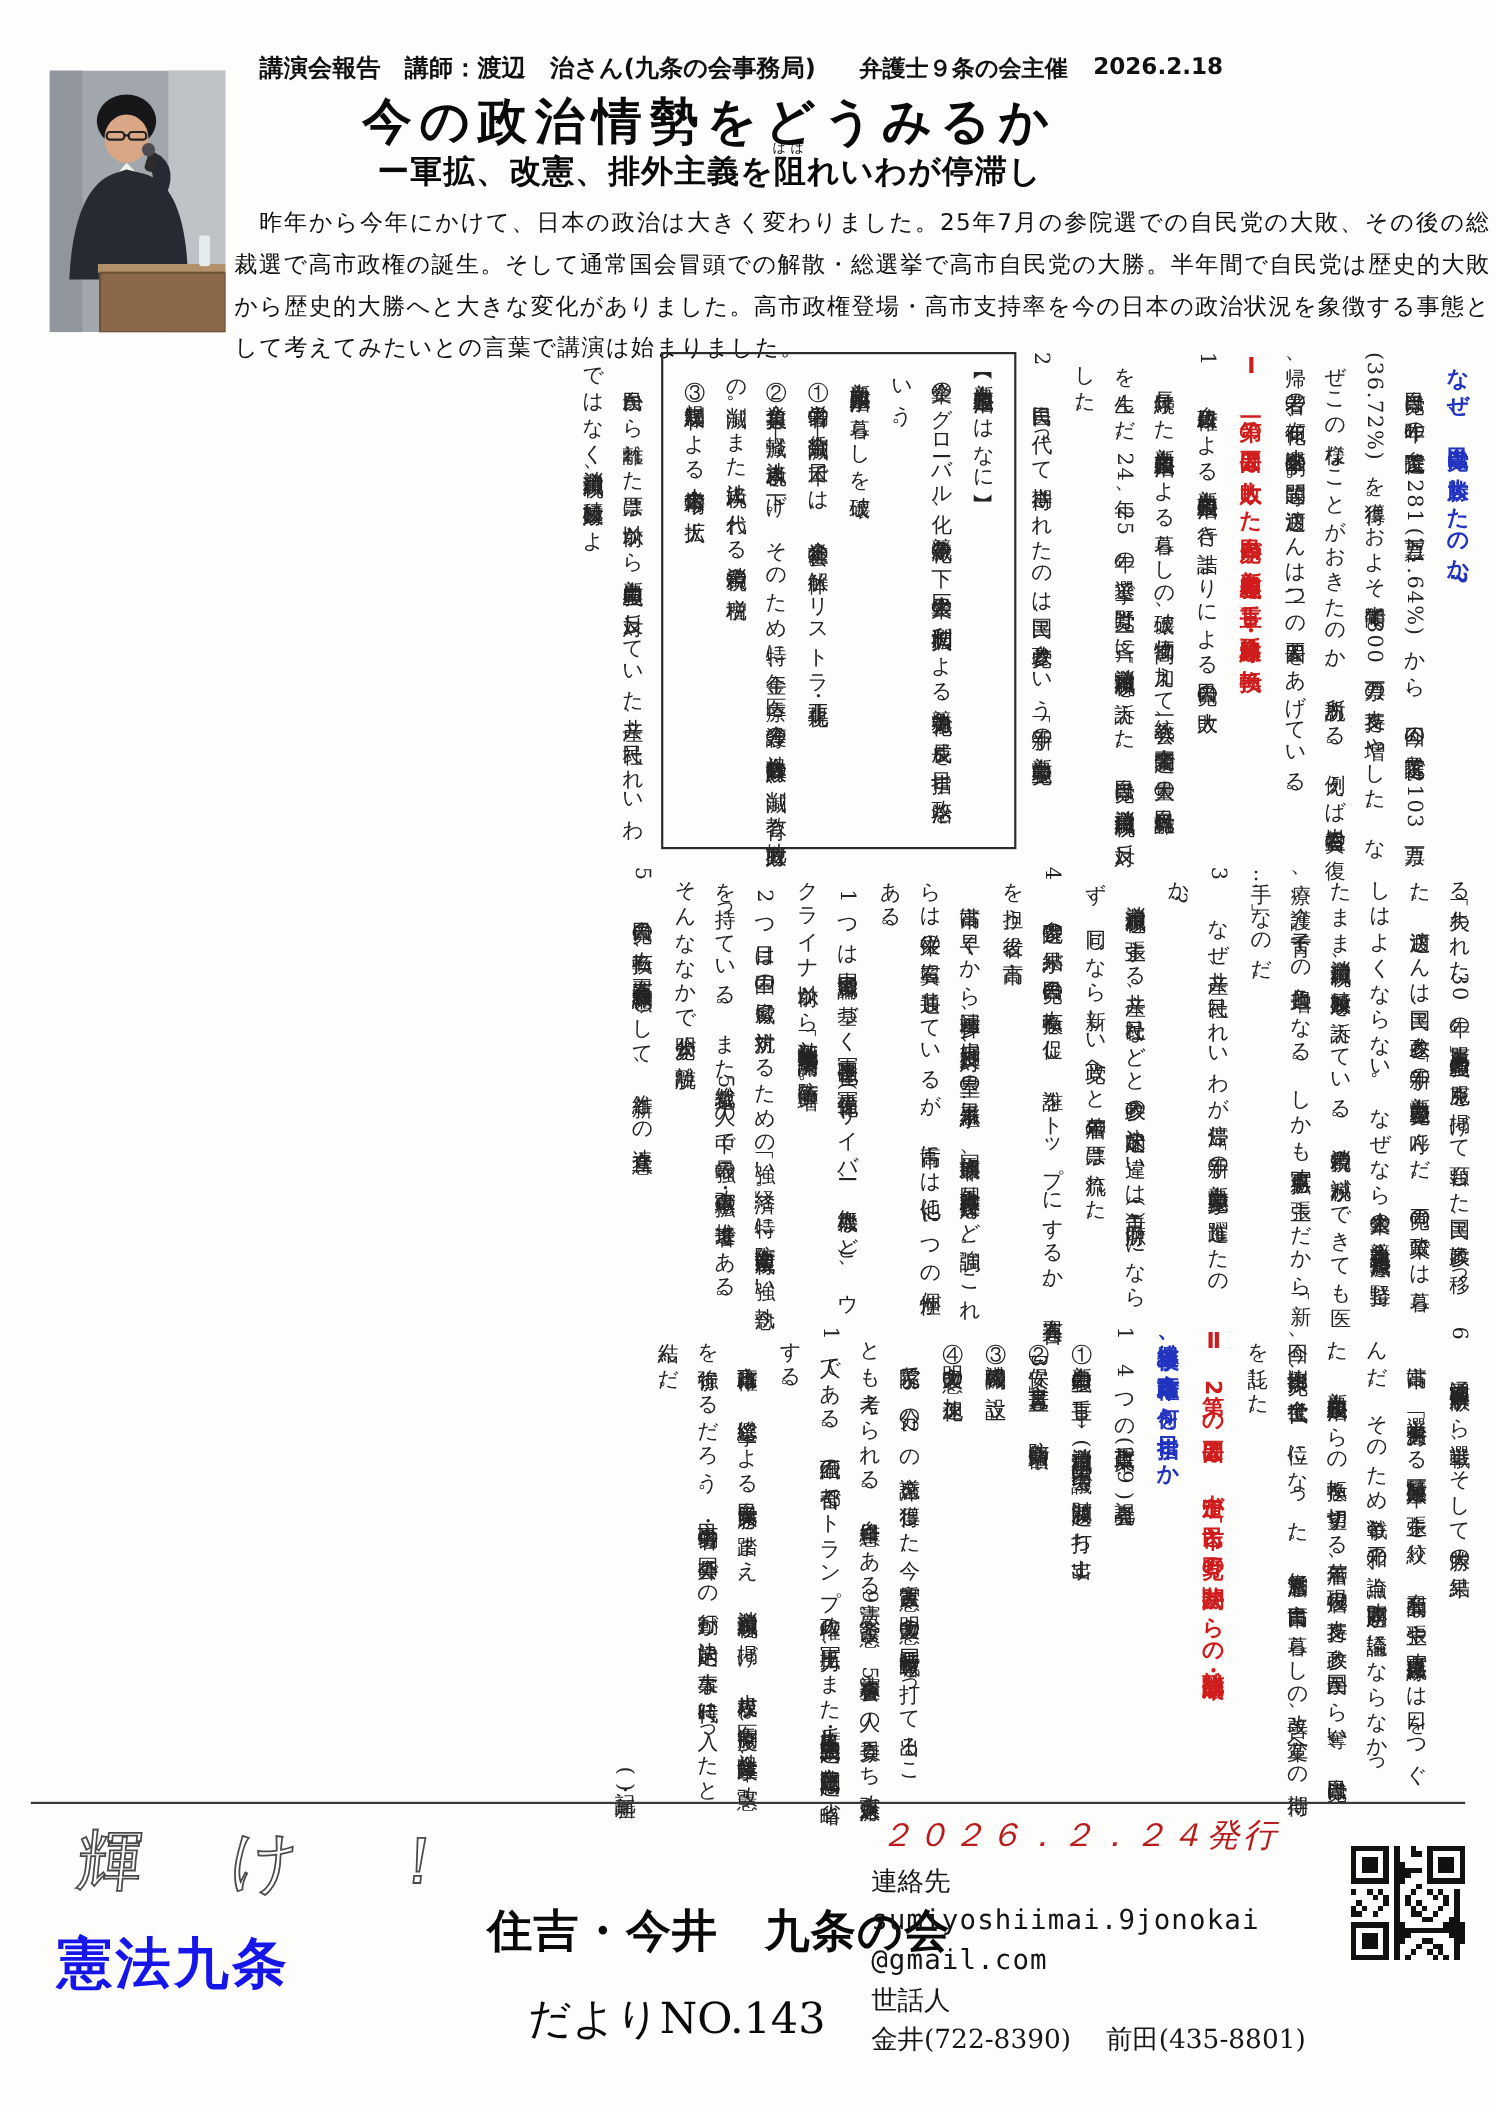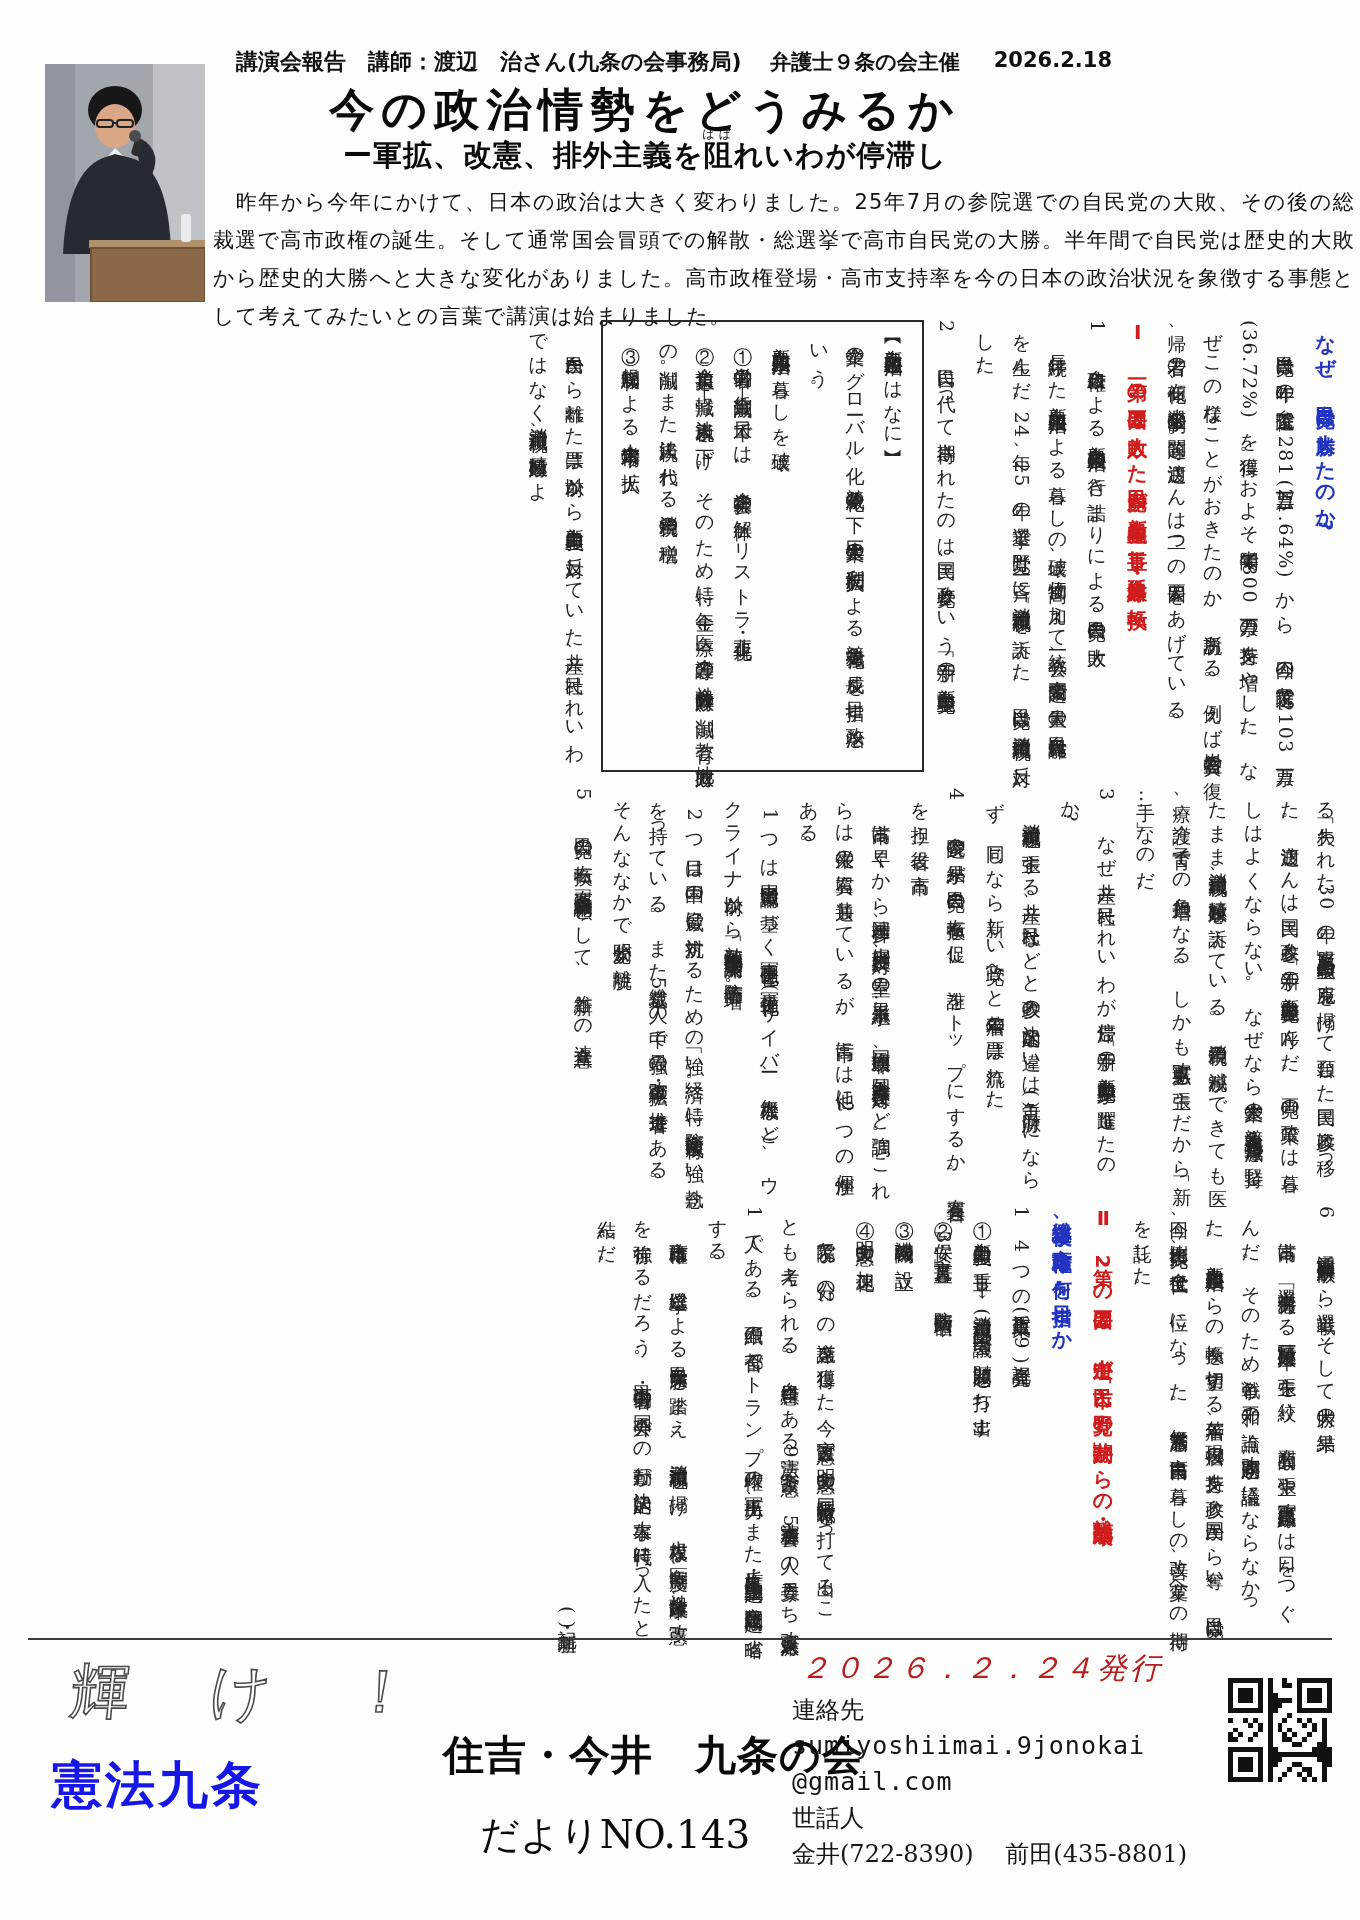--- a/index.html
+++ b/index.html
@@ -21,21 +21,21 @@
   
   .photo{position:absolute;left:45px;top:64px;width:160px;height:238px;}
   .photo svg{display:block;width:100%;height:100%;}
 
   .hdr-line{
     position:absolute;left:212px;top:47px;width:900px;
     display:flex;justify-content:space-between;align-items:baseline;
     font-family:"DejaVu Sans","Liberation Sans",sans-serif;
     font-weight:bold;font-size:22px;color:#111;padding-left:24px;
   }
-  .hdr-right{display:flex;gap:34px;font-size:21px;}
+  .hdr-right{display:flex;gap:23px;font-size:21px;}
 
   .page-title{
     position:absolute;left:215px;top:80px;width:860px;
     text-align:center;
     font-family:"DejaVu Sans","Liberation Sans",sans-serif;
     font-weight:bold;font-size:45px;letter-spacing:7px;color:#0a0a0a;
     white-space:nowrap;
   }
   .page-subtitle{
     position:absolute;left:215px;top:128px;width:860px;

